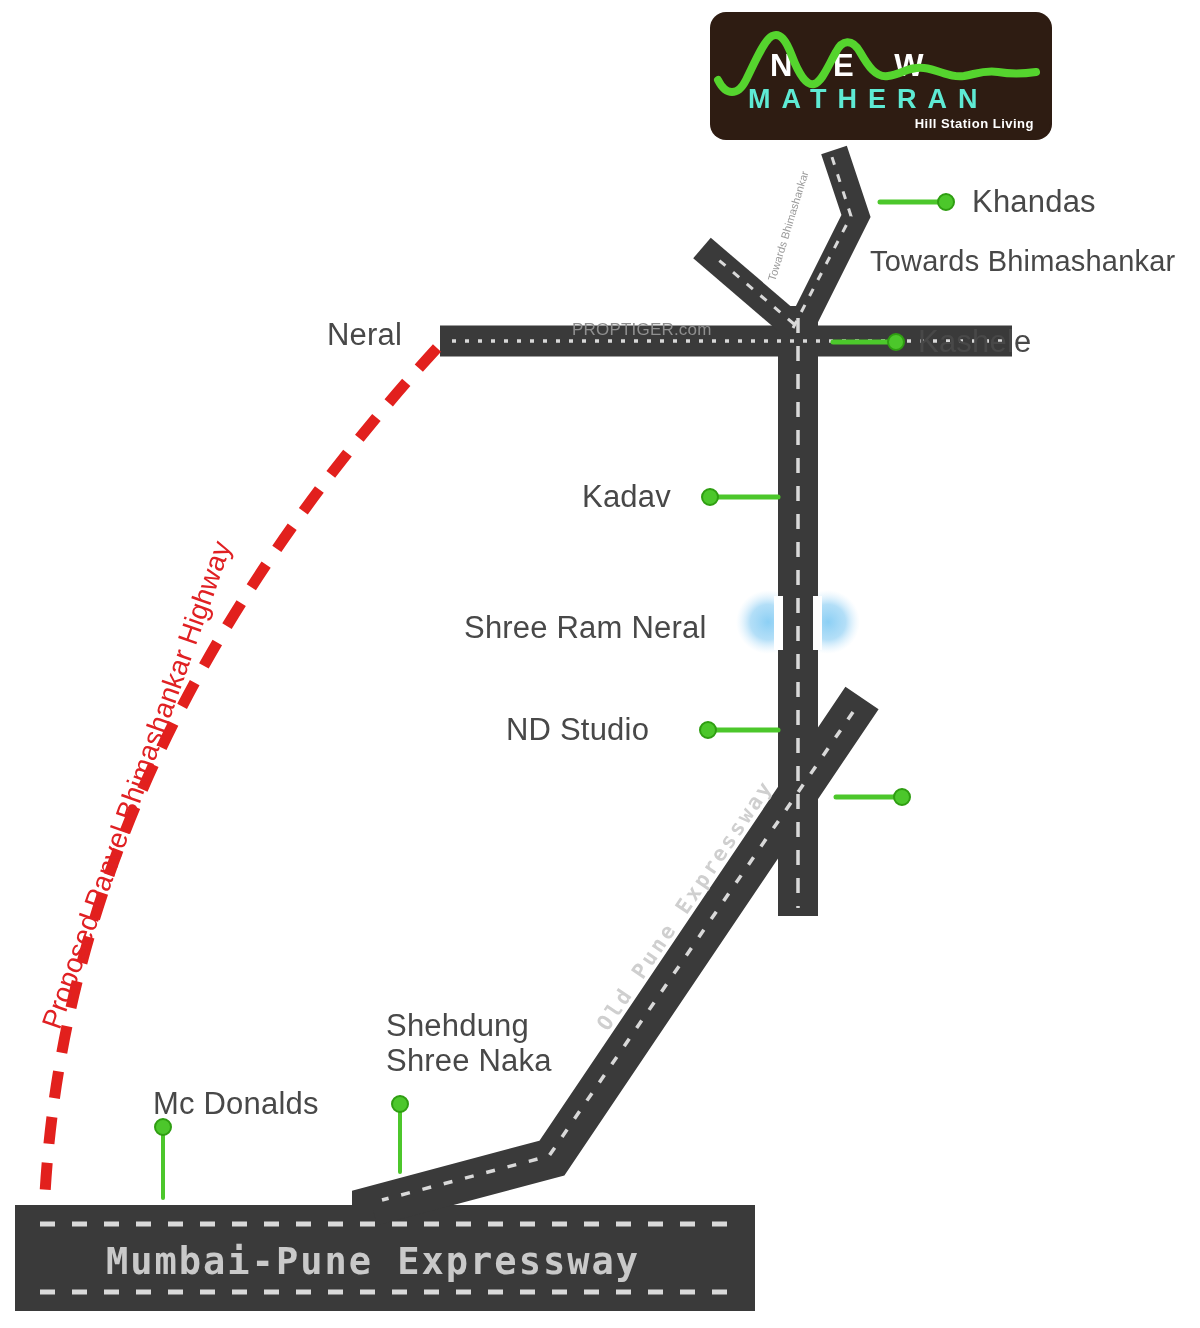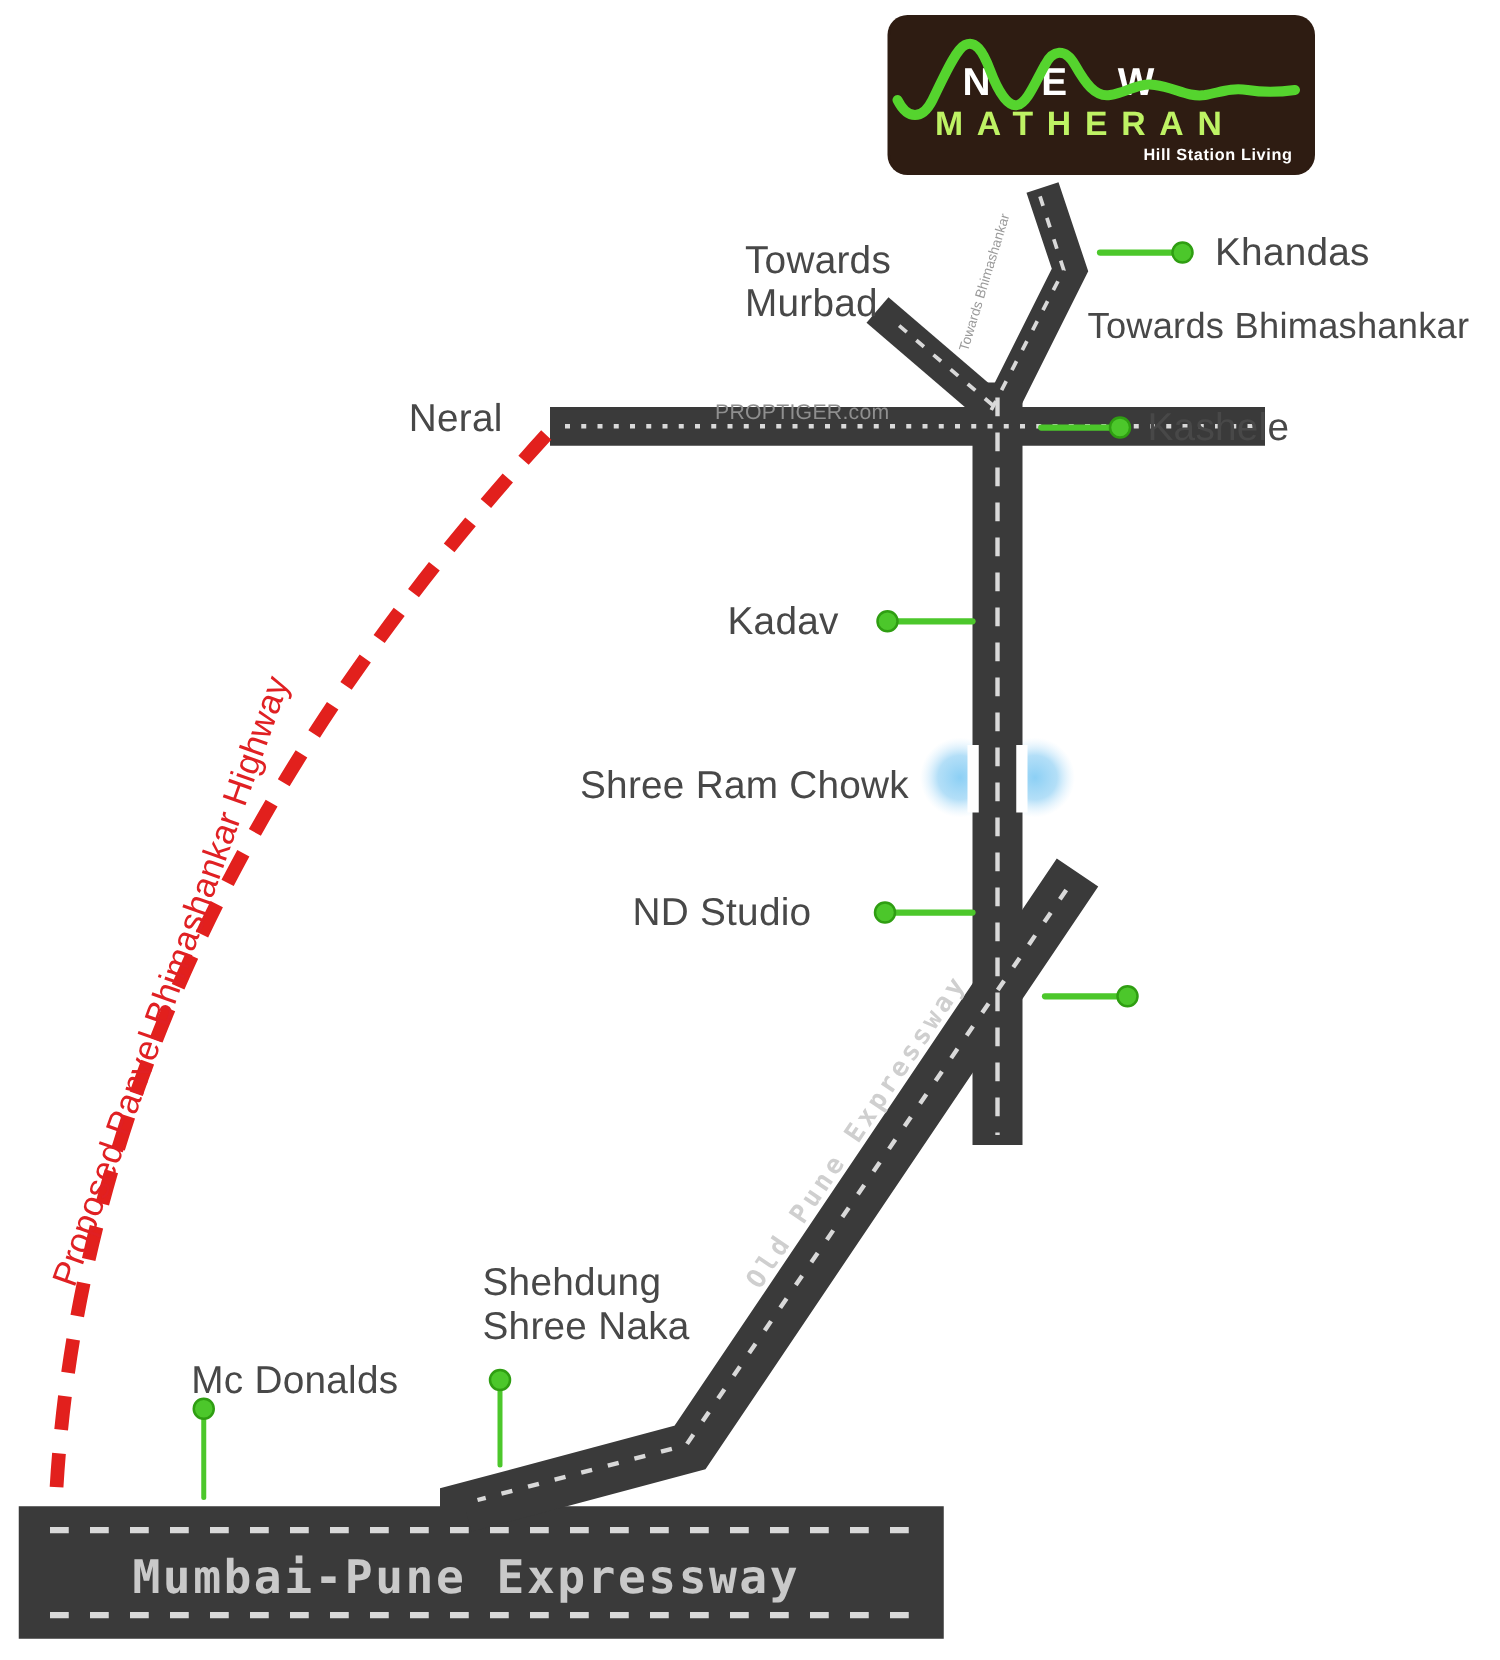--- a/index.html
+++ b/index.html
@@ -16,21 +16,21 @@
   
   #logo{
     position:absolute;left:712px;top:14px;width:338px;height:124px;
     background:#2e1c12;border-radius:14px;box-shadow:0 0 0 2px #2e1c12;
   }
   #logo .new{
     position:absolute;left:58px;top:34px;color:#fff;font-weight:bold;
     font-size:31px;letter-spacing:16px;
   }
   #logo .matheran{
-    position:absolute;left:36px;top:70px;color:#bef264;font-weight:bold;
+    position:absolute;left:36px;top:70px;color:#5eead4;font-weight:bold;
     font-size:27px;letter-spacing:11px;
   }
   #logo .tagline{
     position:absolute;right:16px;top:102px;color:#fff;font-weight:bold;
     font-size:13px;letter-spacing:0.5px;text-align:right;
   }
   #logo svg{position:absolute;left:0;top:0;}
   
   .roadname{
     position:absolute;font-family:"DejaVu Sans Mono",monospace;font-weight:bold;
@@ -121,38 +121,36 @@
     <div class="matheran">MATHERAN</div>
     <div class="tagline">Hill Station Living</div>
     <svg width="338" height="124" viewBox="0 0 338 124">
       <path d="M 6 66 C 14 82 26 82 34 66 C 42 50 52 26 60 22 C 68 18 74 26 80 42
                C 86 58 94 72 102 70 C 110 68 116 52 124 38 C 130 26 140 24 148 38
                C 156 52 164 64 176 62 C 190 60 198 52 212 54 C 228 56 238 64 252 62
                C 264 60 272 56 286 58 C 298 60 310 60 324 58" stroke="#55d42e" stroke-width="8" fill="none" stroke-linecap="round" stroke-linejoin="round"></path>
     </svg>
   </div>
 
-  <div class="lbl" style="left:596px;top:190px;">Towards
-Murbad</div>
 
   <div class="lbl" style="left:972px;top:184px;">Khandas</div>
 
   <div class="lbl" style="left:870px;top:245px;font-size:29px;">Towards Bhimashankar</div>
 
   <div id="bhim-road-label">Towards Bhimashankar</div>
 
   <div class="lbl" style="left:327px;top:317px;">Neral</div>
 
   <div class="lbl small" style="left:548px;top:320px;">PROPTIGER.com</div>
 
   <div class="lbl" style="left:918px;top:324px;">Kashele</div>
 
   <div class="lbl" style="left:582px;top:479px;">Kadav</div>
 
-  <div class="lbl" style="left:464px;top:610px;">Shree Ram Chowk</div>
+  <div class="lbl" style="left:464px;top:610px;">Shree Ram Neral</div>
 
   <div class="lbl" style="left:506px;top:712px;">ND Studio</div>
 
 
   <div class="roadname" id="old-pune-label">Old Pune Expressway</div>
 
   <div class="lbl" style="left:386px;top:1008px;">Shehdung
 Shree Naka</div>
 
   <div class="lbl" style="left:153px;top:1086px;">Mc Donalds</div>

